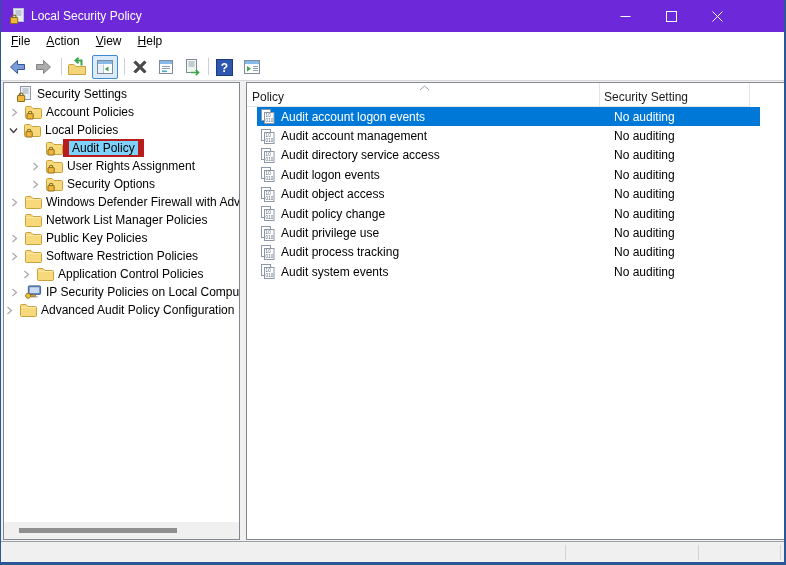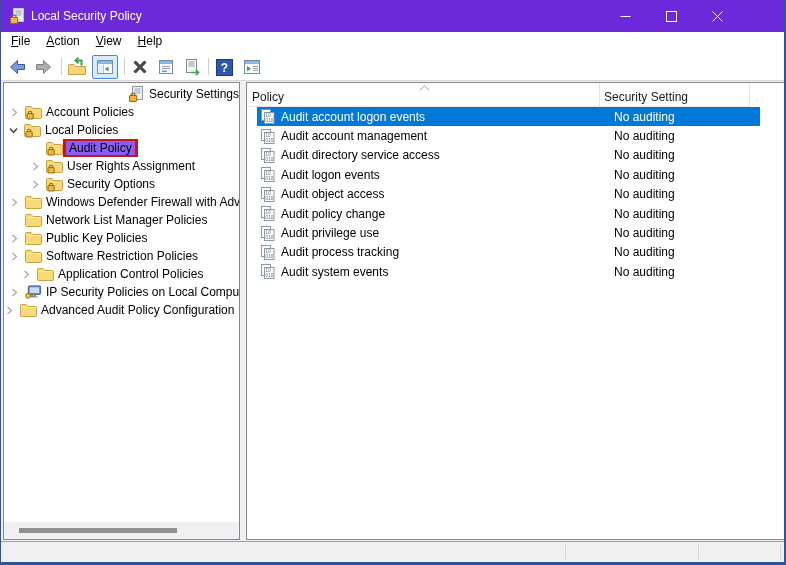--- a/index.html
+++ b/index.html
@@ -35,21 +35,21 @@
   .pane { position:absolute; top:1px; height:458px; background:#fff; border:1px solid #828790; overflow:hidden; }
   .tree-pane { left:2px; width:237px; }
   .list-pane { left:245px; width:622px; }
 
   
   .tree { position:absolute; top:2px; left:0; right:0; }
   .tree-row { height:18px; display:flex; align-items:center; white-space:nowrap; overflow:hidden; cursor:default; }
   .chev { display:inline-flex; width:16px; min-width:16px; justify-content:flex-start; align-items:center; padding-left:1px; }
   .ticon { display:inline-flex; width:17px; min-width:17px; margin-right:4px; align-items:center; }
   .tlabel { color:#000; }
-  .tlabel.tsel { background:#8b5cf6; border:3px solid #b91c1c; padding:0 3px; margin-left:-4px; }
+  .tlabel.tsel { background:#7dd3fc; border:6px solid #b91c1c; padding:0 3px; margin-left:-4px; }
   .hscroll { position:absolute; left:0; bottom:0; height:17px; width:100%; background:#F0F0F0; }
   .hthumb { position:absolute; left:15px; top:6px; width:158px; height:5px; background:#8F8F8F; }
 
   
   .list-header { position:absolute; top:0; left:0; width:503px; height:24px; border-bottom:1px solid #E5E5E5; background:#fff; }
   .hdr-cell { position:absolute; top:7px; font-size:12px; color:#1a1a1a; cursor:default; }
   .hdr-policy { left:5px; }
   .hdr-setting { left:357px; }
   .hdr-sep { position:absolute; top:0; width:1px; height:24px; background:#E5E5E5; }
   .hdr-sep1 { left:352px; } .hdr-sep2 { left:502px; }
@@ -178,21 +178,21 @@
         <line x1="11" y1="9.5" x2="16" y2="9.5" stroke="#8FA0B5"></line>
         <line x1="11" y1="11.5" x2="16" y2="11.5" stroke="#8FA0B5"></line>
         <line x1="11" y1="13.5" x2="16" y2="13.5" stroke="#8FA0B5"></line>
       </svg>
     </span>
   </div>
 
   <div class="main">
     <div class="pane tree-pane">
       <div class="tree" id="tree">
-          <div class="tree-row" style="padding-left: 12px; justify-content: flex-end;">
+          <div class="tree-row" style="padding-left: 12px;">
             <span class="ticon">
               <svg width="16" height="16" viewBox="0 0 16 16">
                 <rect x="4.5" y="0.5" width="10" height="13" fill="#EDF0F3" stroke="#8C98A8"></rect>
                 <line x1="6.5" y1="3" x2="12.5" y2="3" stroke="#9AA5B5"></line>
                 <line x1="6.5" y1="5" x2="12.5" y2="5" stroke="#9AA5B5"></line>
                 <line x1="6.5" y1="7" x2="12.5" y2="7" stroke="#9AA5B5"></line>
                 <path d="M3.2 10 v-1 a1.9 1.9 0 0 1 3.8 0 v1" fill="none" stroke="#8A6D1F" stroke-width="1.2"></path>
                 <rect x="1.5" y="9.5" width="7.2" height="6" rx="0.5" fill="#F2B63B" stroke="#8A6D1F"></rect>
               </svg>
             </span>

